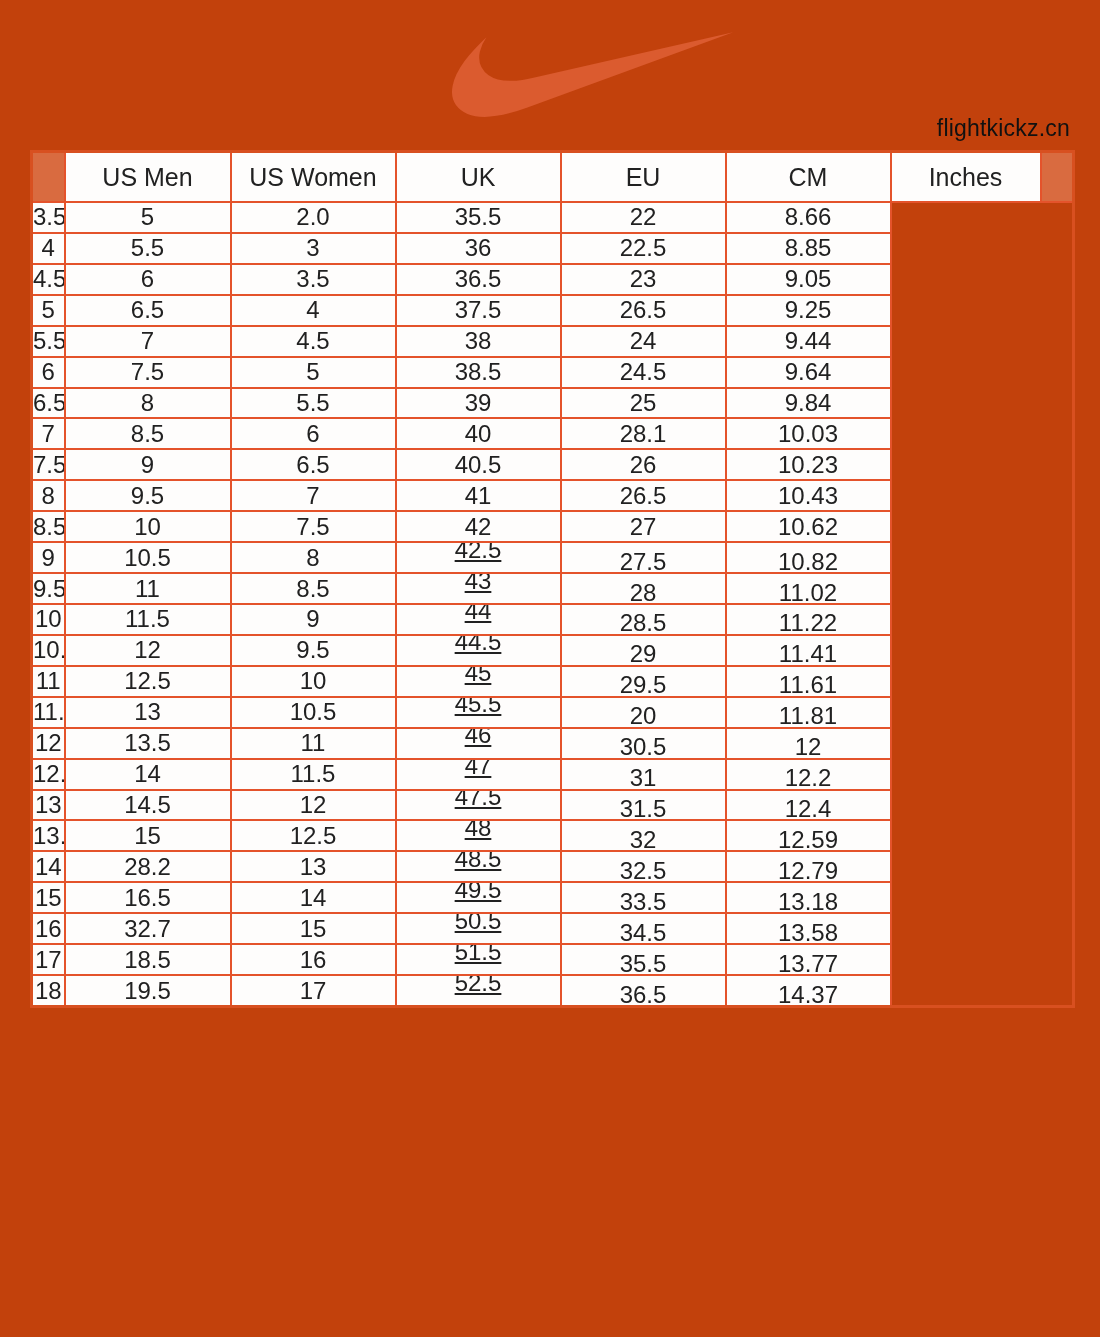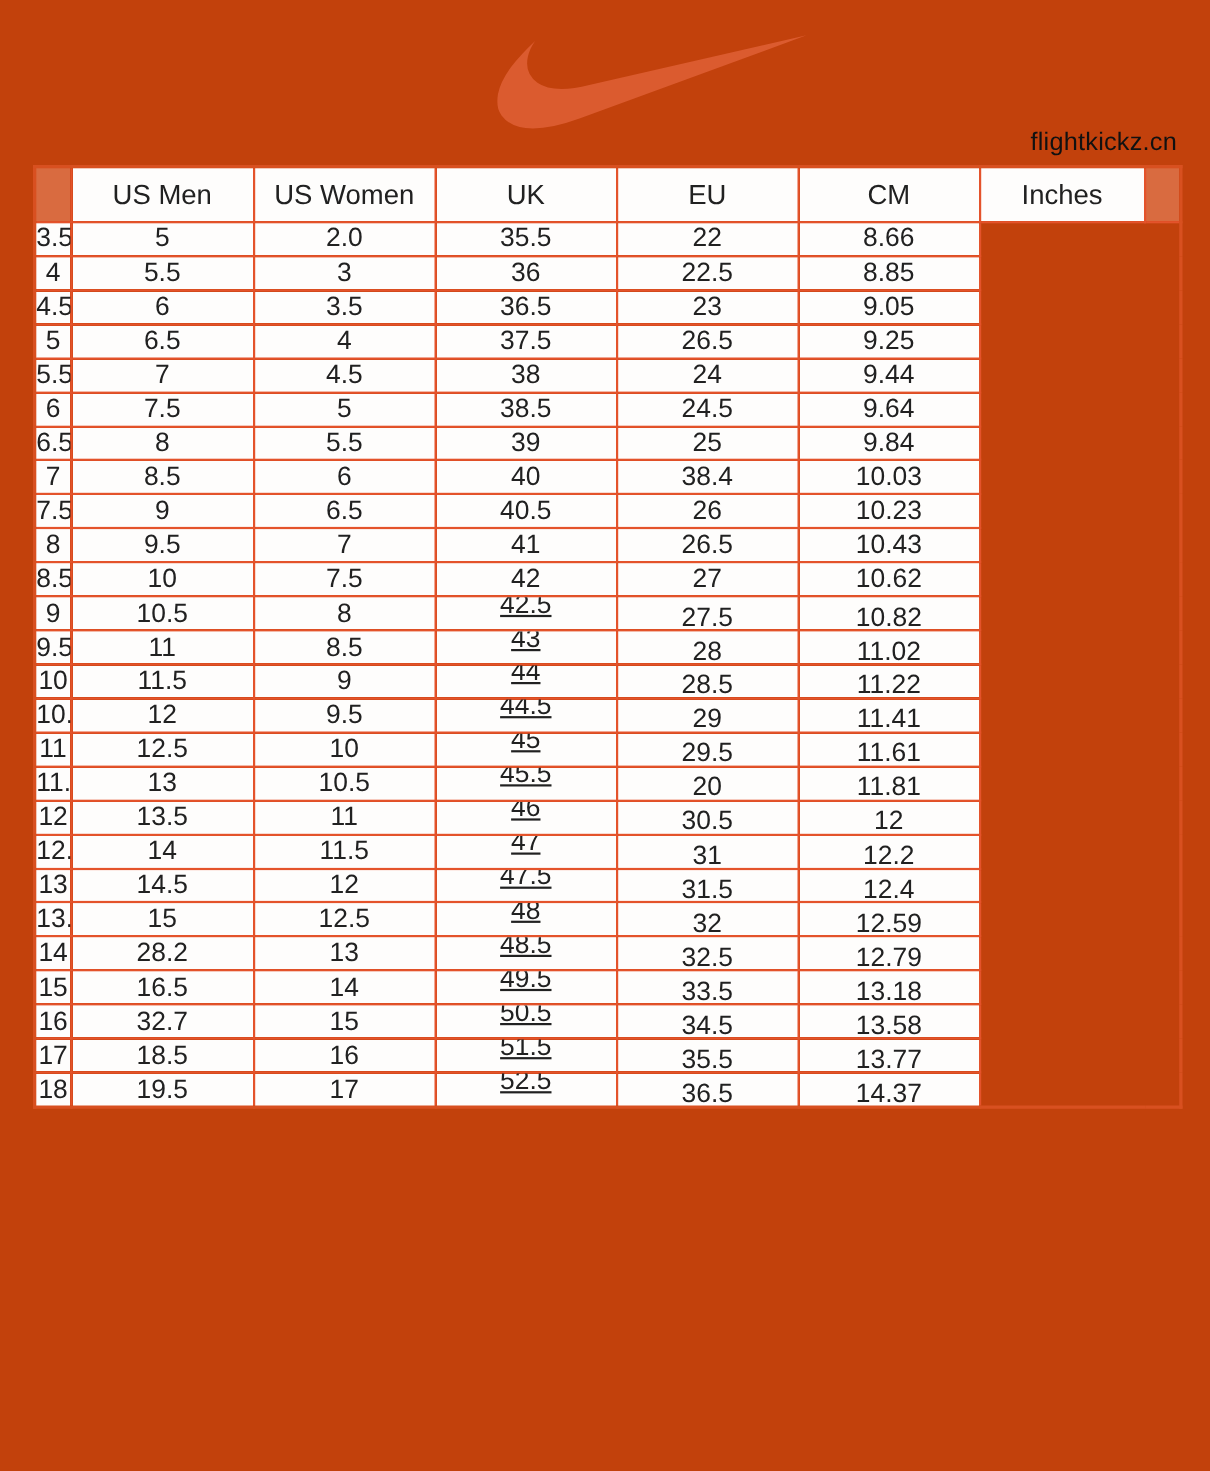--- a/index.html
+++ b/index.html
@@ -137,21 +137,21 @@
           <td><span>5.5</span></td>
           <td><span>39</span></td>
           <td><span>25</span></td>
           <td><span>9.84</span></td>
         </tr>
         <tr>
           <td><span>7</span></td>
           <td><span>8.5</span></td>
           <td><span>6</span></td>
           <td><span>40</span></td>
-          <td><span>38.4</span></td>
+          <td><span>28.1</span></td>
           <td><span>10.03</span></td>
         </tr>
         <tr>
           <td><span>7.5</span></td>
           <td><span>9</span></td>
           <td><span>6.5</span></td>
           <td><span>40.5</span></td>
           <td><span>26</span></td>
           <td><span>10.23</span></td>
         </tr>

